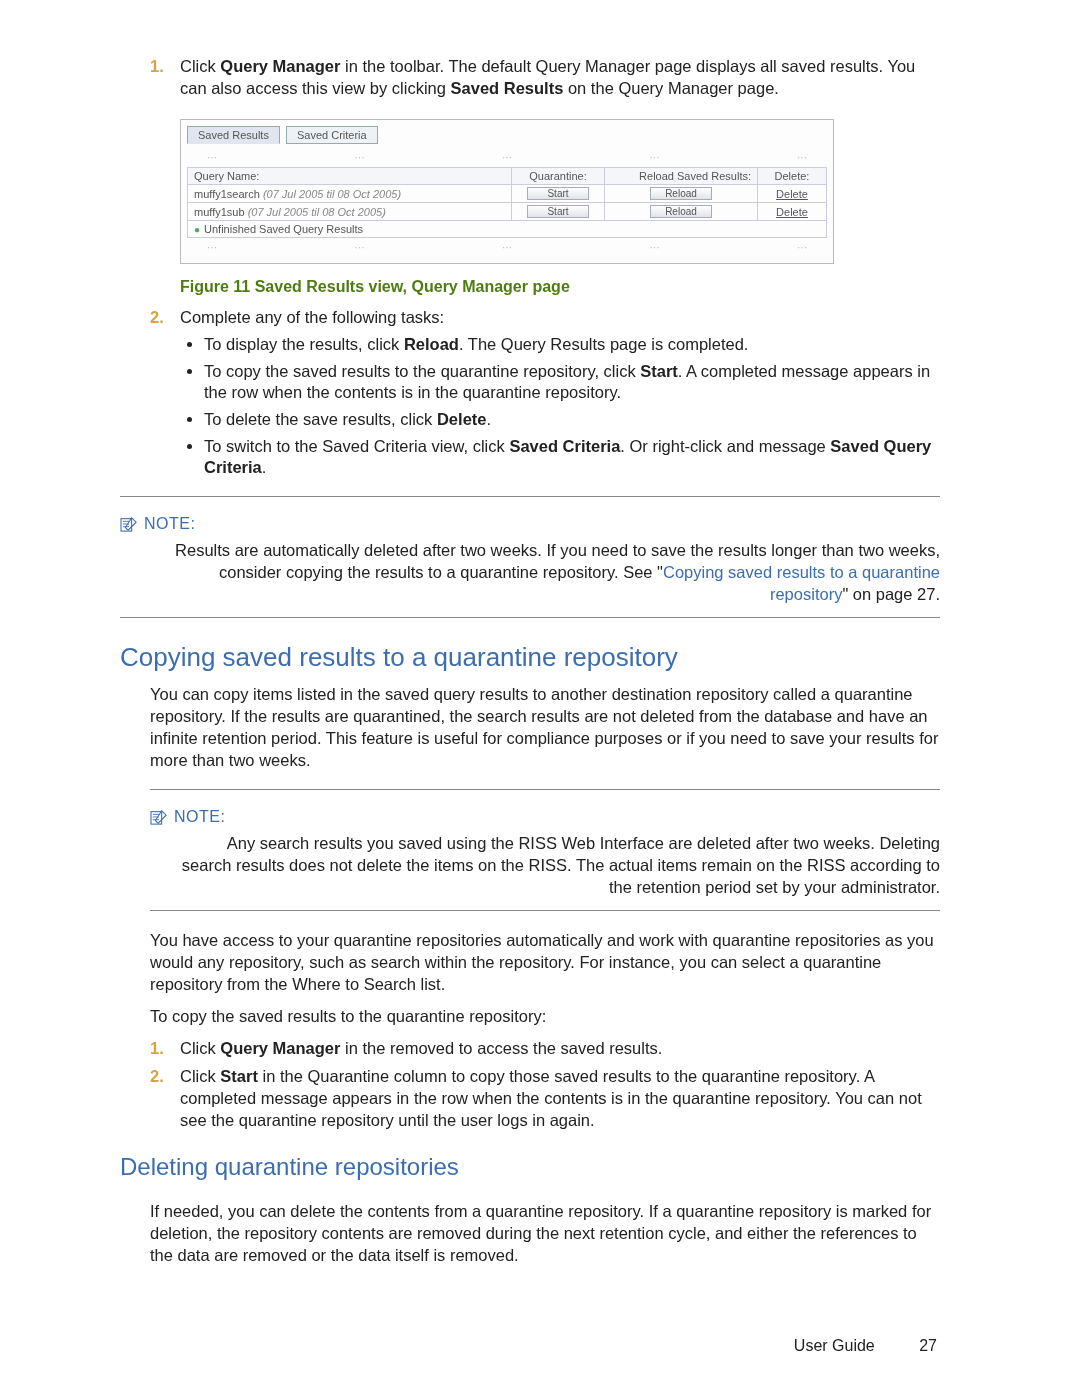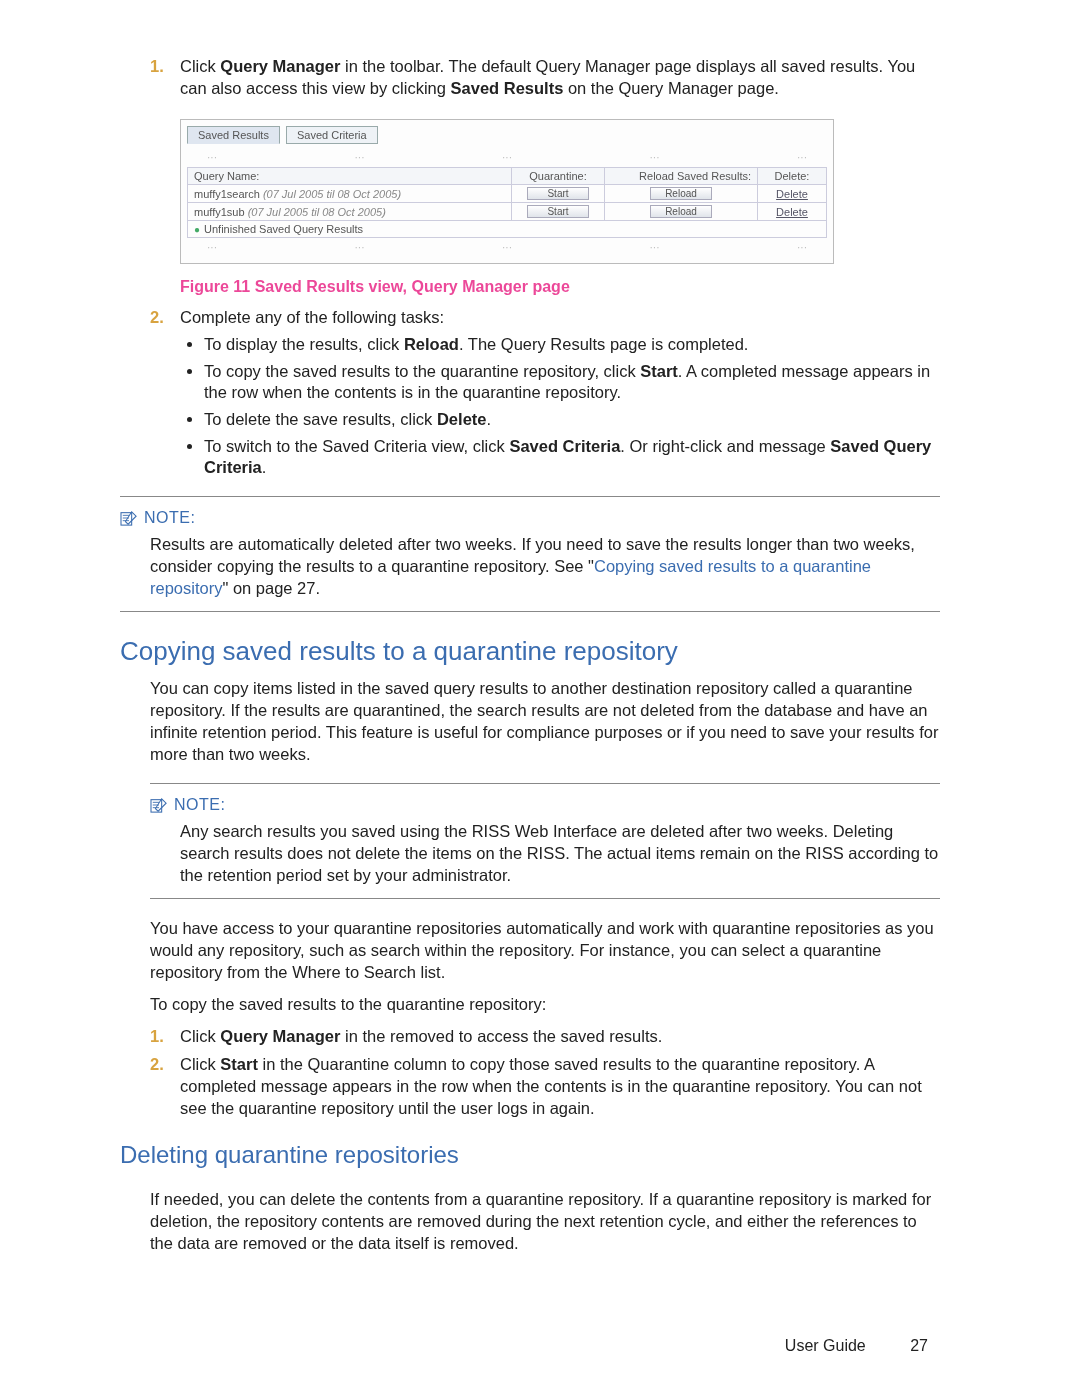--- a/index.html
+++ b/index.html
@@ -90,40 +90,41 @@
     font-size: 10px;
     border: 1px solid #aab;
     padding: 0 10px;
     background: linear-gradient(#fff,#e0e4ea);
     display: inline-block;
     min-width: 40px;
     text-align: center;
   }
   .qname-date { color: #888; font-style: italic; }
   .figure-caption {
-    color: #ec4899;
+    color: #4d7c0f;
     font-weight: bold;
     font-size: 16px;
     margin: 14px 0 10px 60px;
   }
   ul.sub {
     list-style: disc;
     margin: 6px 0 0 24px;
     padding: 0;
   }
   ul.sub li {
     margin-bottom: 6px;
     line-height: 21px;
     font-size: 16.5px;
   }
   .note-block {
     border-top: 1px solid #888;
     border-bottom: 1px solid #888;
     margin: 18px 0 18px 0;
-    padding: 12px 0 12px 0;
+    padding: 18px 0 12px 0;
+    text-align: right;
   }
   .note-block.inner {
     margin-left: 30px;
   }
   .note-label {
     color: #3b6db0;
     font-size: 16px;
     letter-spacing: 0.5px;
     display: flex;
     align-items: center;
@@ -154,21 +155,21 @@
   }
   p.body {
     margin: 0 0 10px 30px;
     font-size: 16.5px;
     line-height: 22px;
   }
   p.body.flat { margin-left: 30px; }
   .footer {
     position: absolute;
     bottom: 42px;
-    right: 152px;
+    right: 143px;
     font-size: 16px;
     margin-top: 24px;
   }
   .footer .pg { margin-left: 40px; }
   .bullet-dot { color:#4a6; font-size:10px; padding-right:4px;}
 </style>
 </head>
 <body>
 <div class="page">
 

